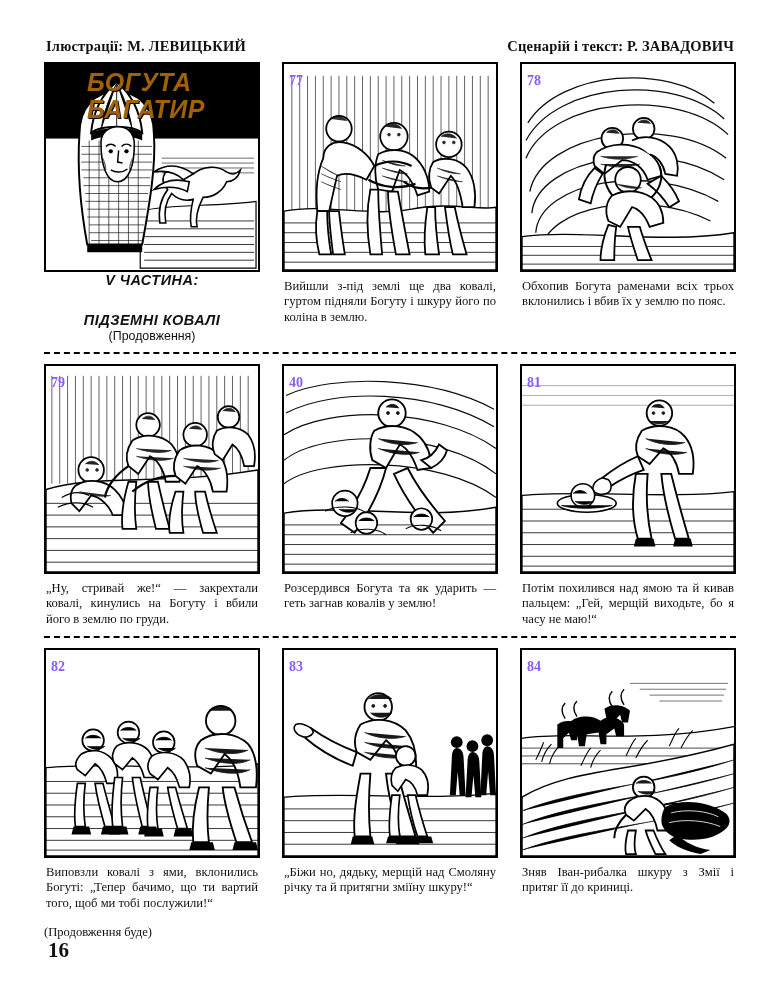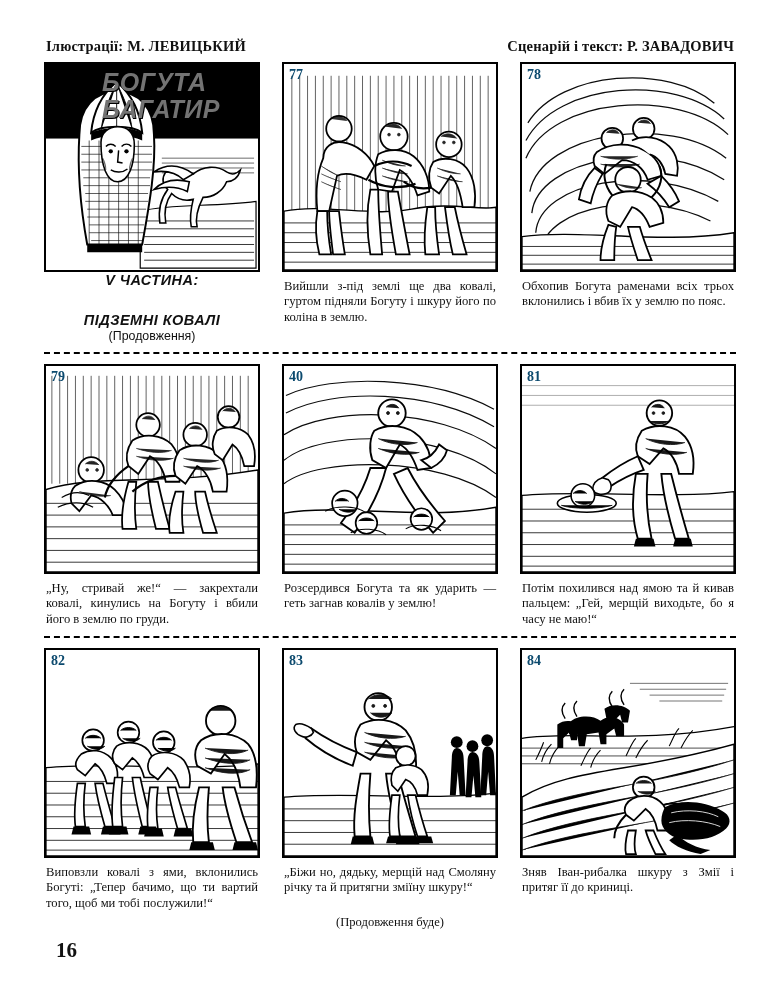--- a/index.html
+++ b/index.html
@@ -48,27 +48,27 @@
     position: relative;
     width: 216px;
     height: 210px;
     border: 2px solid #000;
     box-sizing: border-box;
     background: #fff;
     overflow: hidden;
   }
   .panel-num {
     position: absolute;
-    top: 3px;
+    top: 9px;
     left: 5px;
     font-family: "Liberation Serif", serif;
     font-size: 14px;
     font-weight: bold;
     z-index: 6;
-    color: #0c4a6e;
+    color: #8b5cf6;
   }
   .caption {
     font-family: "Liberation Serif", serif;
     font-size: 12.6px;
     line-height: 1.22;
     text-align: justify;
     padding: 7px 2px 0 2px;
     hyphens: none;
   }
   .sep {
@@ -91,40 +91,40 @@
     font-weight: bold;
     font-style: italic;
     letter-spacing: .5px;
     margin-top: 24px;
   }
   .title-block .t3 {
     font-size: 12.4px;
     margin-top: 1px;
   }
   .footer-note {
-    text-align: center;
+    text-align: left;
     font-size: 12.6px;
-    margin-top: 4px;
+    margin-top: 14px;
   }
   .page-number {
     position: absolute;
-    left: 56px;
+    left: 48px;
     bottom: 24px;
     font-size: 21px;
     font-weight: bold;
     font-family: "Liberation Serif", serif;
   }
 
   
   .art { position: absolute; inset: 0; }
   .art svg { display: block; width: 100%; height: 100%; }
   .logo-text {
     position: absolute;
-    left: 56px; top: 5px;
-    color: #737373;
+    left: 41px; top: 5px;
+    color: #a16207;
     font-family: "Liberation Sans", sans-serif;
     font-weight: bold;
     font-style: italic;
     font-size: 25px;
     line-height: 1.08;
     letter-spacing: .5px;
     z-index: 5;
     text-shadow: 1px 1px 0 #000;
   }
 </style>

